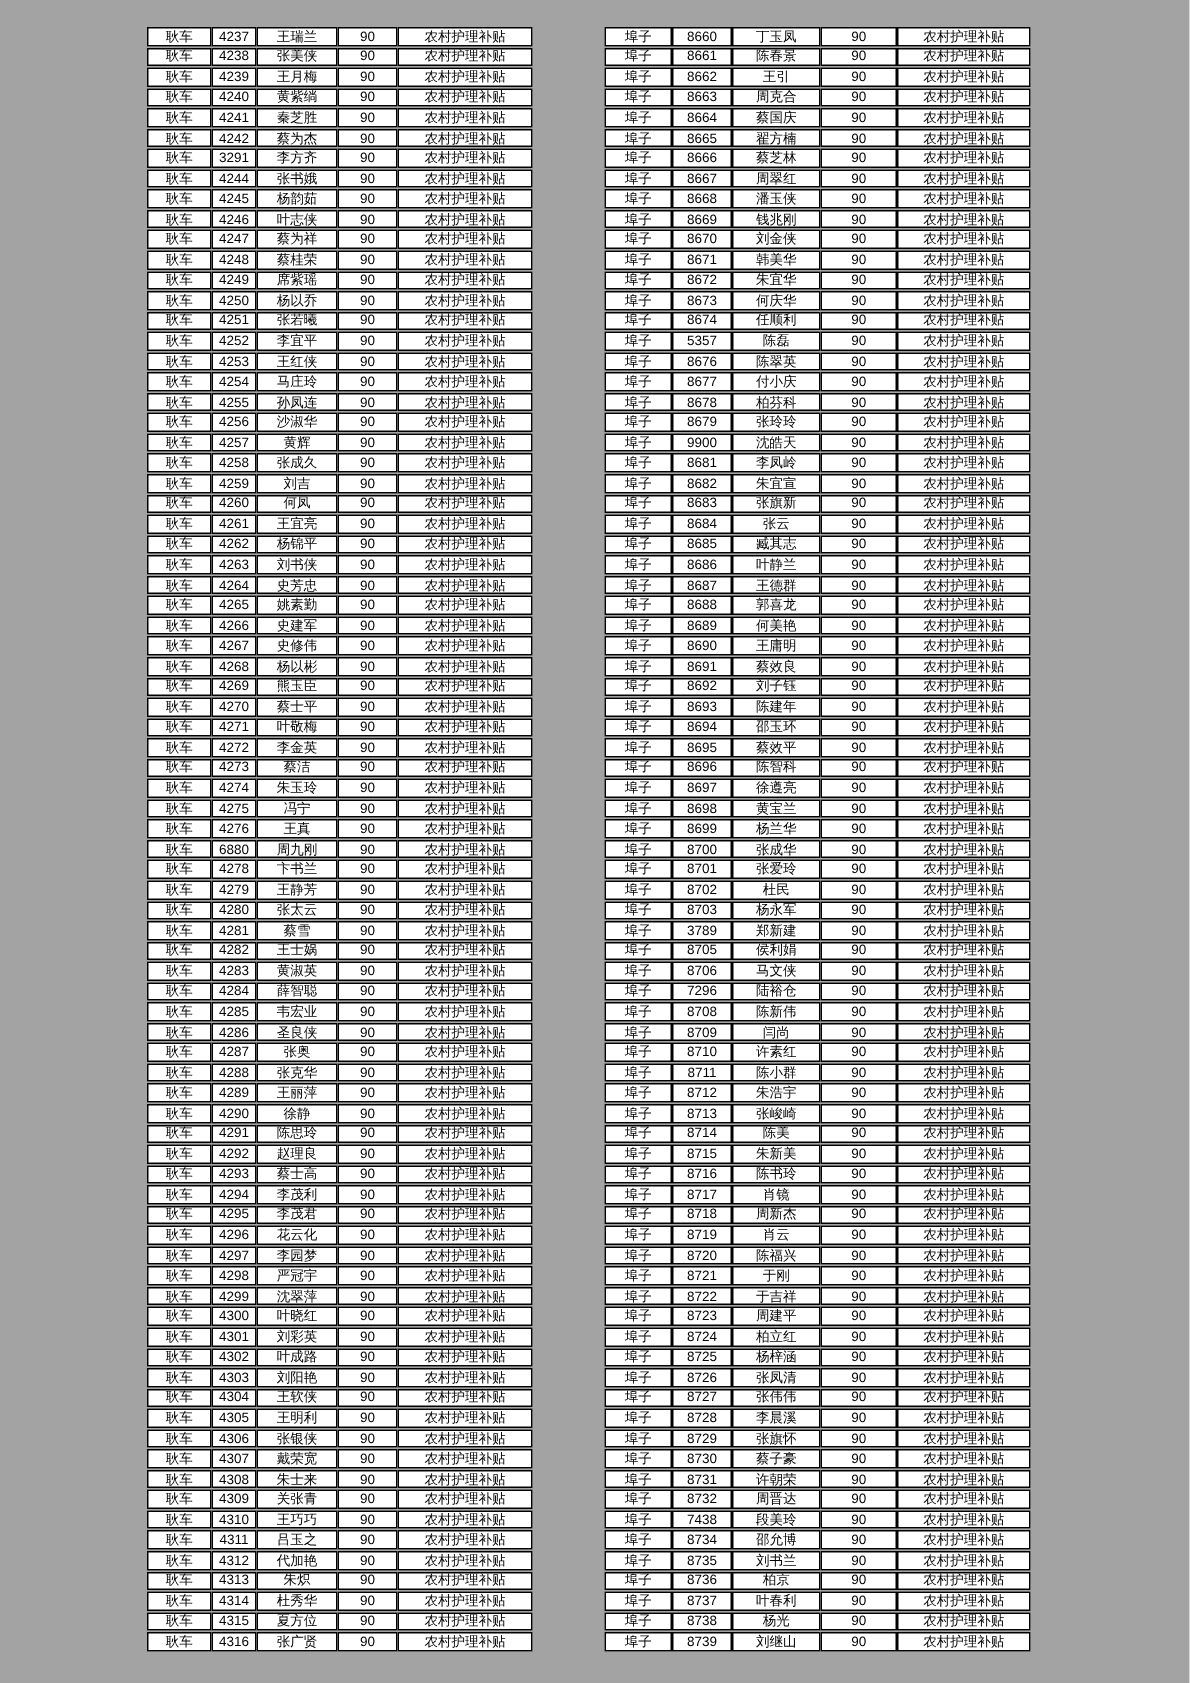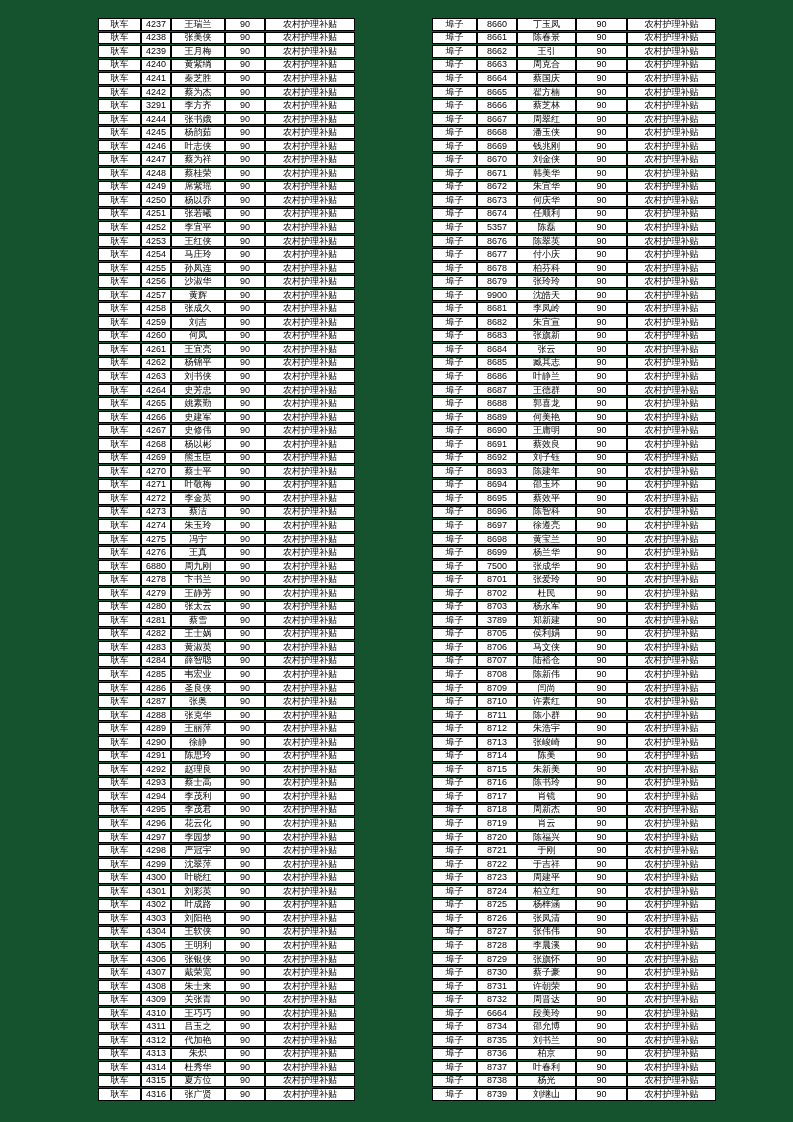--- a/index.html
+++ b/index.html
@@ -4,34 +4,34 @@
 <style>
   html, body {
     margin: 0;
     padding: 0;
     background: #ffffff;
   }
   .page {
     position: relative;
     width: 793px;
     height: 1122px;
-    background: #14532d;
+    background: #a3a3a3;
     font-family: "Liberation Sans", sans-serif;
     color: #000000;
   }
   table.grid {
     position: absolute;
     top: 17px;
     height: 1085px;
     border-collapse: separate;
     border-spacing: 0 1px;
     table-layout: fixed;
   }
   table.grid.left  { left: 98px;  width: 257px; }
-  table.grid.right { left: 432px; width: 284px; }
+  table.grid.right { left: 403px; width: 284px; }
   table.grid td {
     border: 1px solid #000000;
     padding: 0;
     font-size: 9px;
     line-height: 1;
     text-align: center;
     vertical-align: middle;
     white-space: nowrap;
     overflow: hidden;
     color: #000000;
@@ -899,21 +899,21 @@
         </tr>
         <tr>
           <td>埠子</td>
           <td>8699</td>
           <td>杨兰华</td>
           <td>90</td>
           <td>农村护理补贴</td>
         </tr>
         <tr>
           <td>埠子</td>
-          <td>7500</td>
+          <td>8700</td>
           <td>张成华</td>
           <td>90</td>
           <td>农村护理补贴</td>
         </tr>
         <tr>
           <td>埠子</td>
           <td>8701</td>
           <td>张爱玲</td>
           <td>90</td>
           <td>农村护理补贴</td>
@@ -948,21 +948,21 @@
         </tr>
         <tr>
           <td>埠子</td>
           <td>8706</td>
           <td>马文侠</td>
           <td>90</td>
           <td>农村护理补贴</td>
         </tr>
         <tr>
           <td>埠子</td>
-          <td>8707</td>
+          <td>7296</td>
           <td>陆裕仓</td>
           <td>90</td>
           <td>农村护理补贴</td>
         </tr>
         <tr>
           <td>埠子</td>
           <td>8708</td>
           <td>陈新伟</td>
           <td>90</td>
           <td>农村护理补贴</td>
@@ -1130,21 +1130,21 @@
         </tr>
         <tr>
           <td>埠子</td>
           <td>8732</td>
           <td>周晋达</td>
           <td>90</td>
           <td>农村护理补贴</td>
         </tr>
         <tr>
           <td>埠子</td>
-          <td>6664</td>
+          <td>7438</td>
           <td>段美玲</td>
           <td>90</td>
           <td>农村护理补贴</td>
         </tr>
         <tr>
           <td>埠子</td>
           <td>8734</td>
           <td>邵允博</td>
           <td>90</td>
           <td>农村护理补贴</td>

